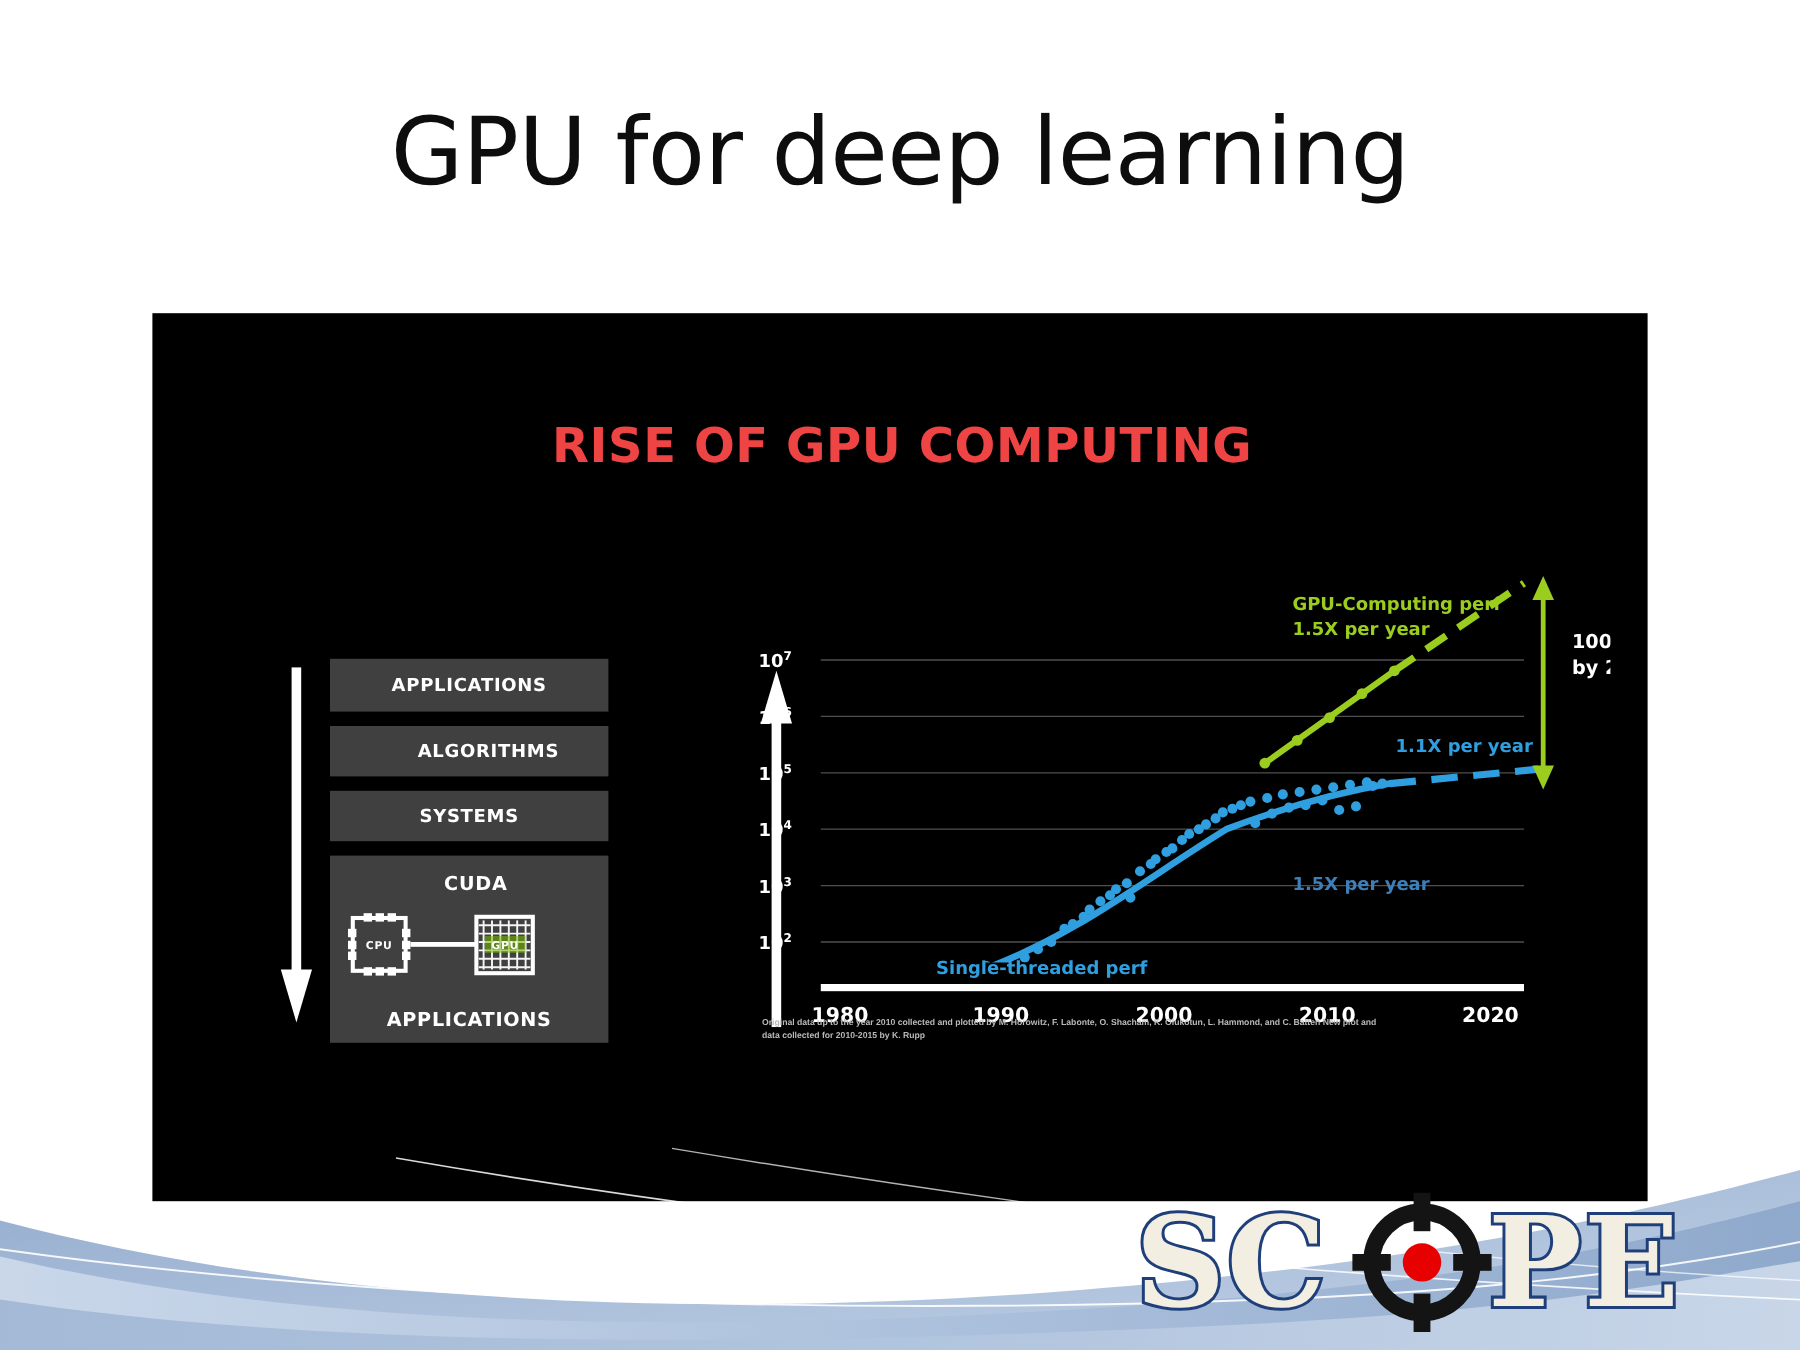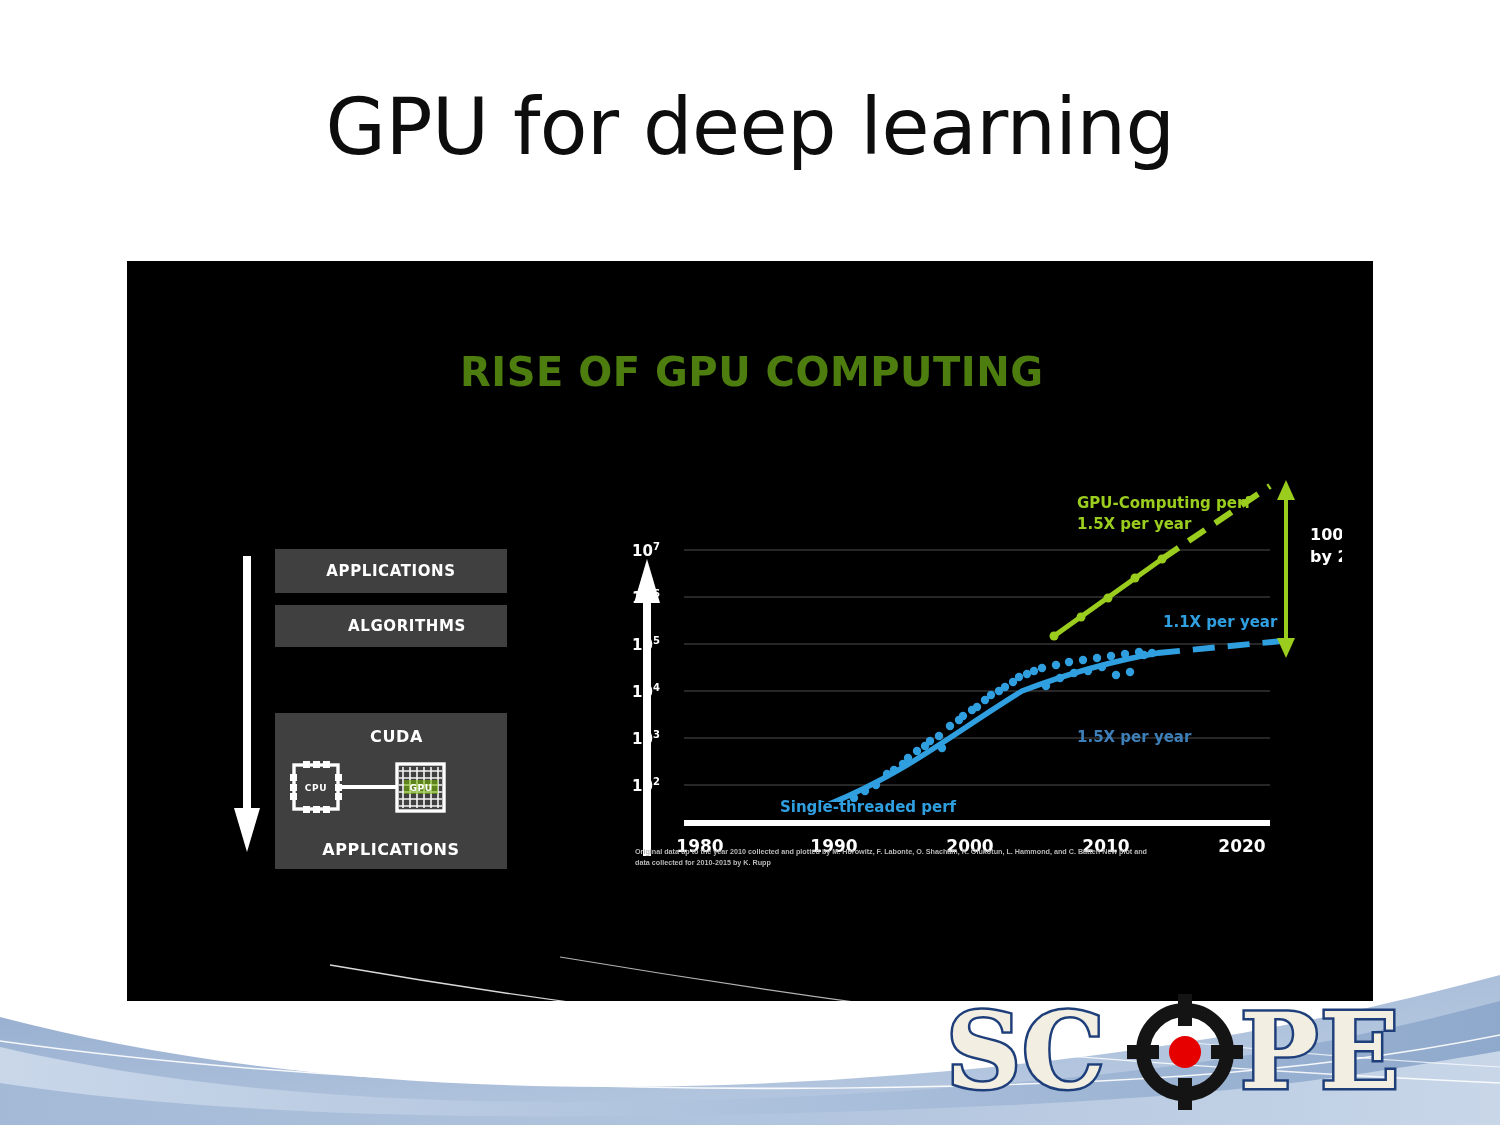--- a/index.html
+++ b/index.html
@@ -41,21 +41,21 @@
     overflow: hidden;
   }
 
   .panel-heading {
     position: absolute;
     left: 333px;
     top: 88px;
     font-family: "DejaVu Sans", sans-serif;
     font-size: 40px;
     font-weight: 700;
-    color: #4d7c0f;
+    color: #ef4444;
     letter-spacing: 0.5px;
     white-space: nowrap;
   }
 
   
   .stack {
     position: absolute;
     left: 148px;
     top: 288px;
     width: 232px;
@@ -186,20 +186,21 @@
       <polygon points="2,52 28,52 15,8" fill="#ffffff"></polygon>
     </svg>
   </div>
 
   <div class="stack">
 
     <div class="stack-block blk-apps">APPLICATIONS</div>
 
     <div class="stack-block blk-algos">ALGORITHMS</div>
 
+    <div class="stack-block blk-systems">SYSTEMS</div>
 
     <div class="stack-block blk-arch">
       <div class="arch-cuda">CUDA</div>
 
       <div class="chips">
         <svg width="160" height="56" viewBox="0 0 160 56">
 
           <g>
             <rect x="5" y="6" width="44" height="44" fill="none" stroke="#ffffff" stroke-width="3.4"></rect>
             <rect x="14" y="2" width="7" height="7" fill="#ffffff"></rect>

